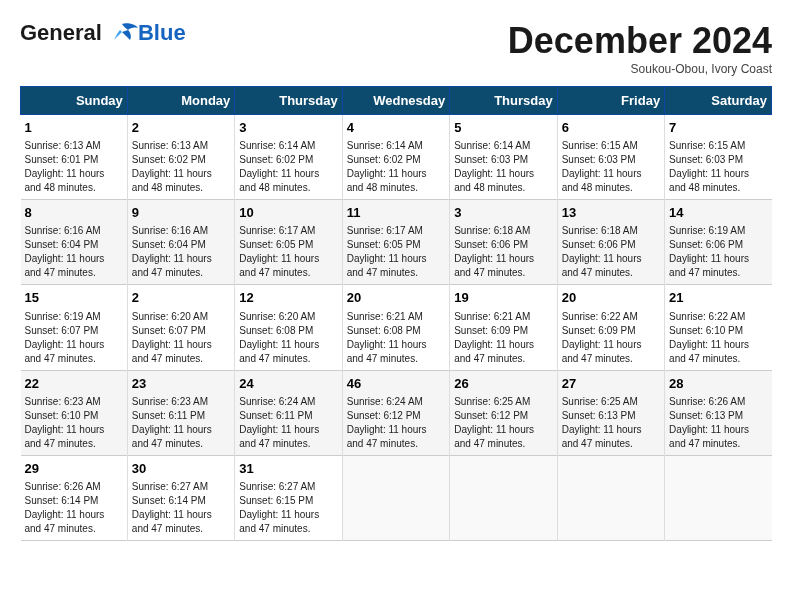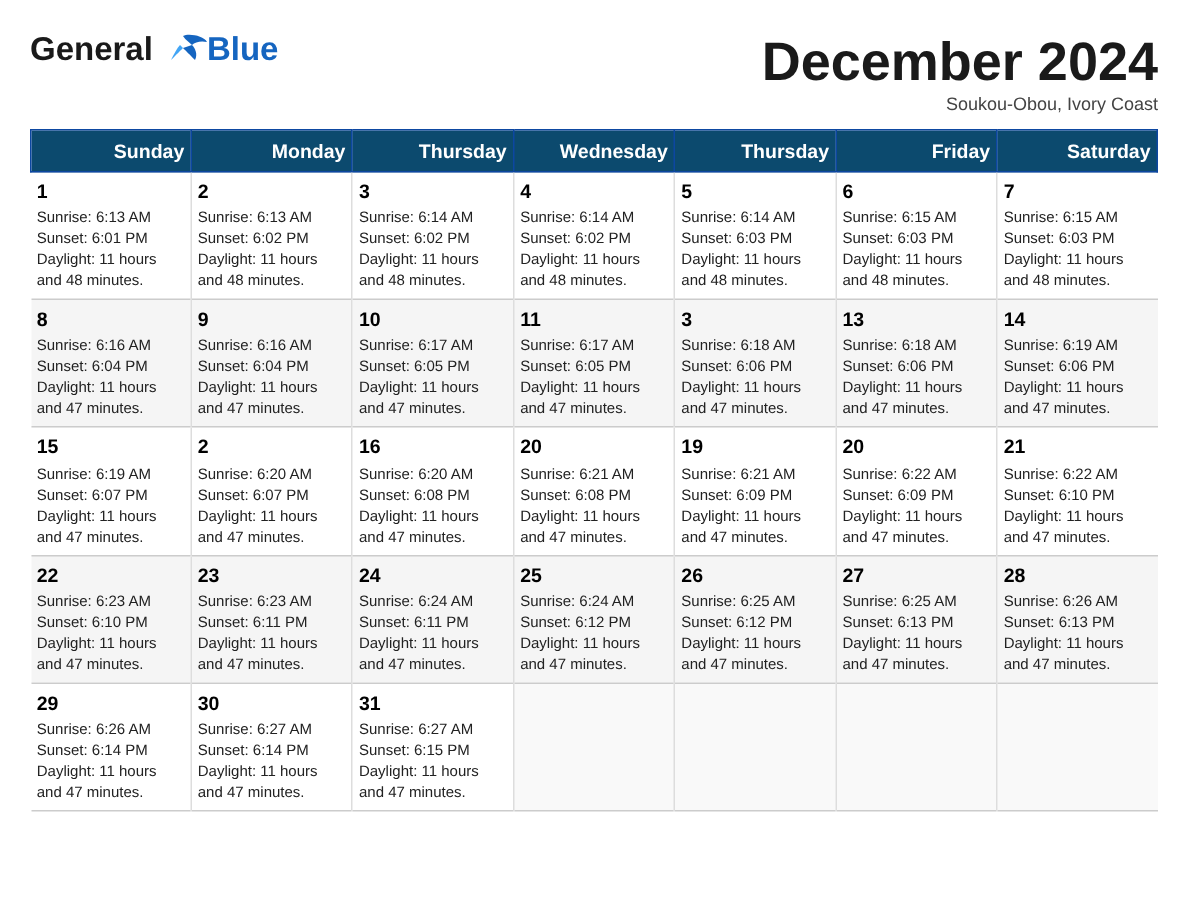--- a/index.html
+++ b/index.html
@@ -231,21 +231,21 @@
 and 47 minutes.</div>
         </td>
         <td>
           <span class="day-num">2</span>
           <div class="day-info" style="white-space: pre-line;">Sunrise: 6:20 AM
 Sunset: 6:07 PM
 Daylight: 11 hours
 and 47 minutes.</div>
         </td>
         <td>
-          <span class="day-num">16</span>
+          <span class="day-num">12</span>
           <div class="day-info" style="white-space: pre-line;">Sunrise: 6:20 AM
 Sunset: 6:08 PM
 Daylight: 11 hours
 and 47 minutes.</div>
         </td>
         <td>
           <span class="day-num">20</span>
           <div class="day-info" style="white-space: pre-line;">Sunrise: 6:21 AM
 Sunset: 6:08 PM
 Daylight: 11 hours
@@ -289,21 +289,21 @@
 and 47 minutes.</div>
         </td>
         <td>
           <span class="day-num">24</span>
           <div class="day-info" style="white-space: pre-line;">Sunrise: 6:24 AM
 Sunset: 6:11 PM
 Daylight: 11 hours
 and 47 minutes.</div>
         </td>
         <td>
-          <span class="day-num">25</span>
+          <span class="day-num">46</span>
           <div class="day-info" style="white-space: pre-line;">Sunrise: 6:24 AM
 Sunset: 6:12 PM
 Daylight: 11 hours
 and 47 minutes.</div>
         </td>
         <td>
           <span class="day-num">26</span>
           <div class="day-info" style="white-space: pre-line;">Sunrise: 6:25 AM
 Sunset: 6:12 PM
 Daylight: 11 hours

